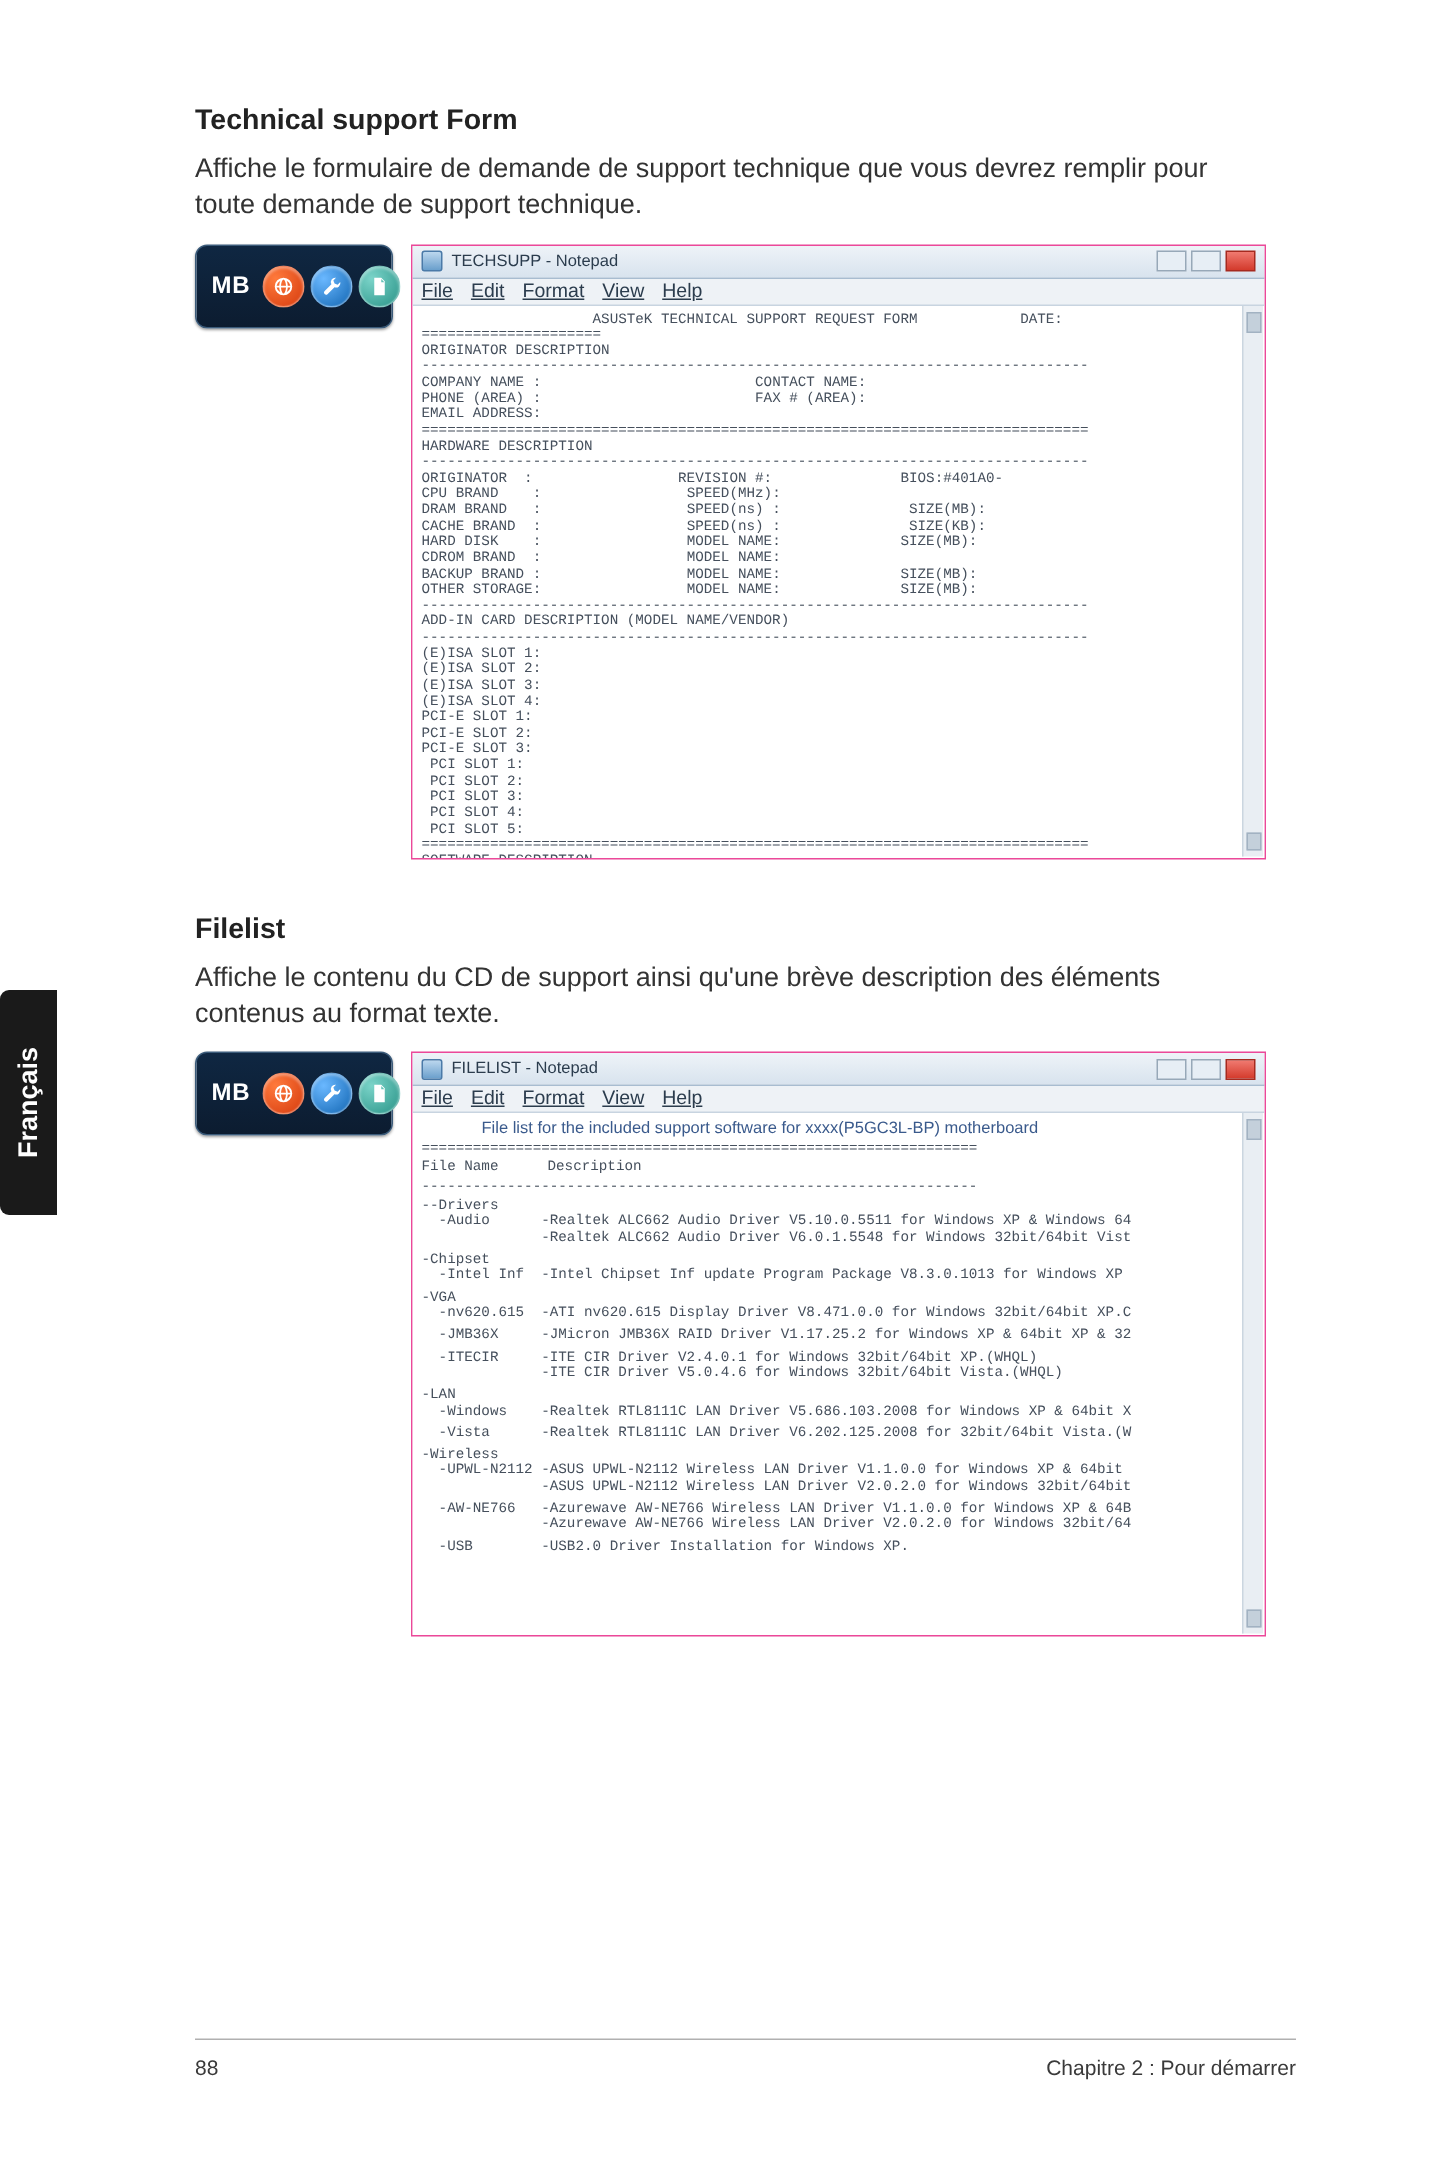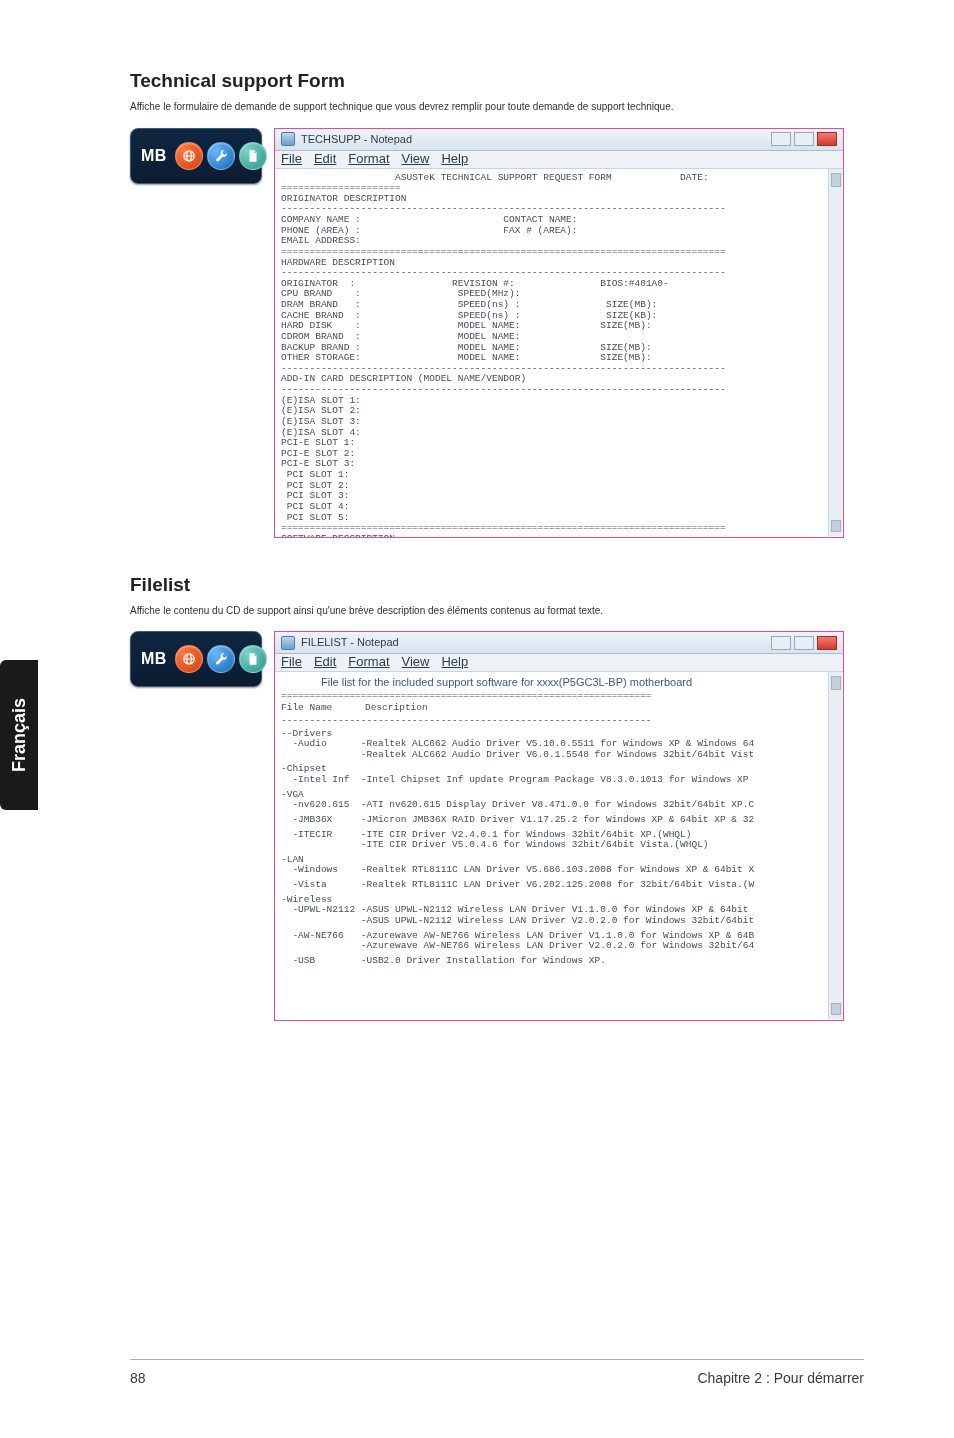--- a/index.html
+++ b/index.html
@@ -15,21 +15,21 @@
     padding: 70px 110px 0 130px;
     position: relative;
     height: 100%;
   }
   h2.section-title {
     font-size: 19px;
     font-weight: bold;
     margin-bottom: 8px;
   }
   p.section-desc {
-    font-size: 10px;
+    font-size: 18px;
     line-height: 1.35;
     margin-bottom: 14px;
     color: #333;
   }
   .block { margin-bottom: 36px; }
   .block-row {
     display: flex;
     align-items: flex-start;
     gap: 12px;
   }

